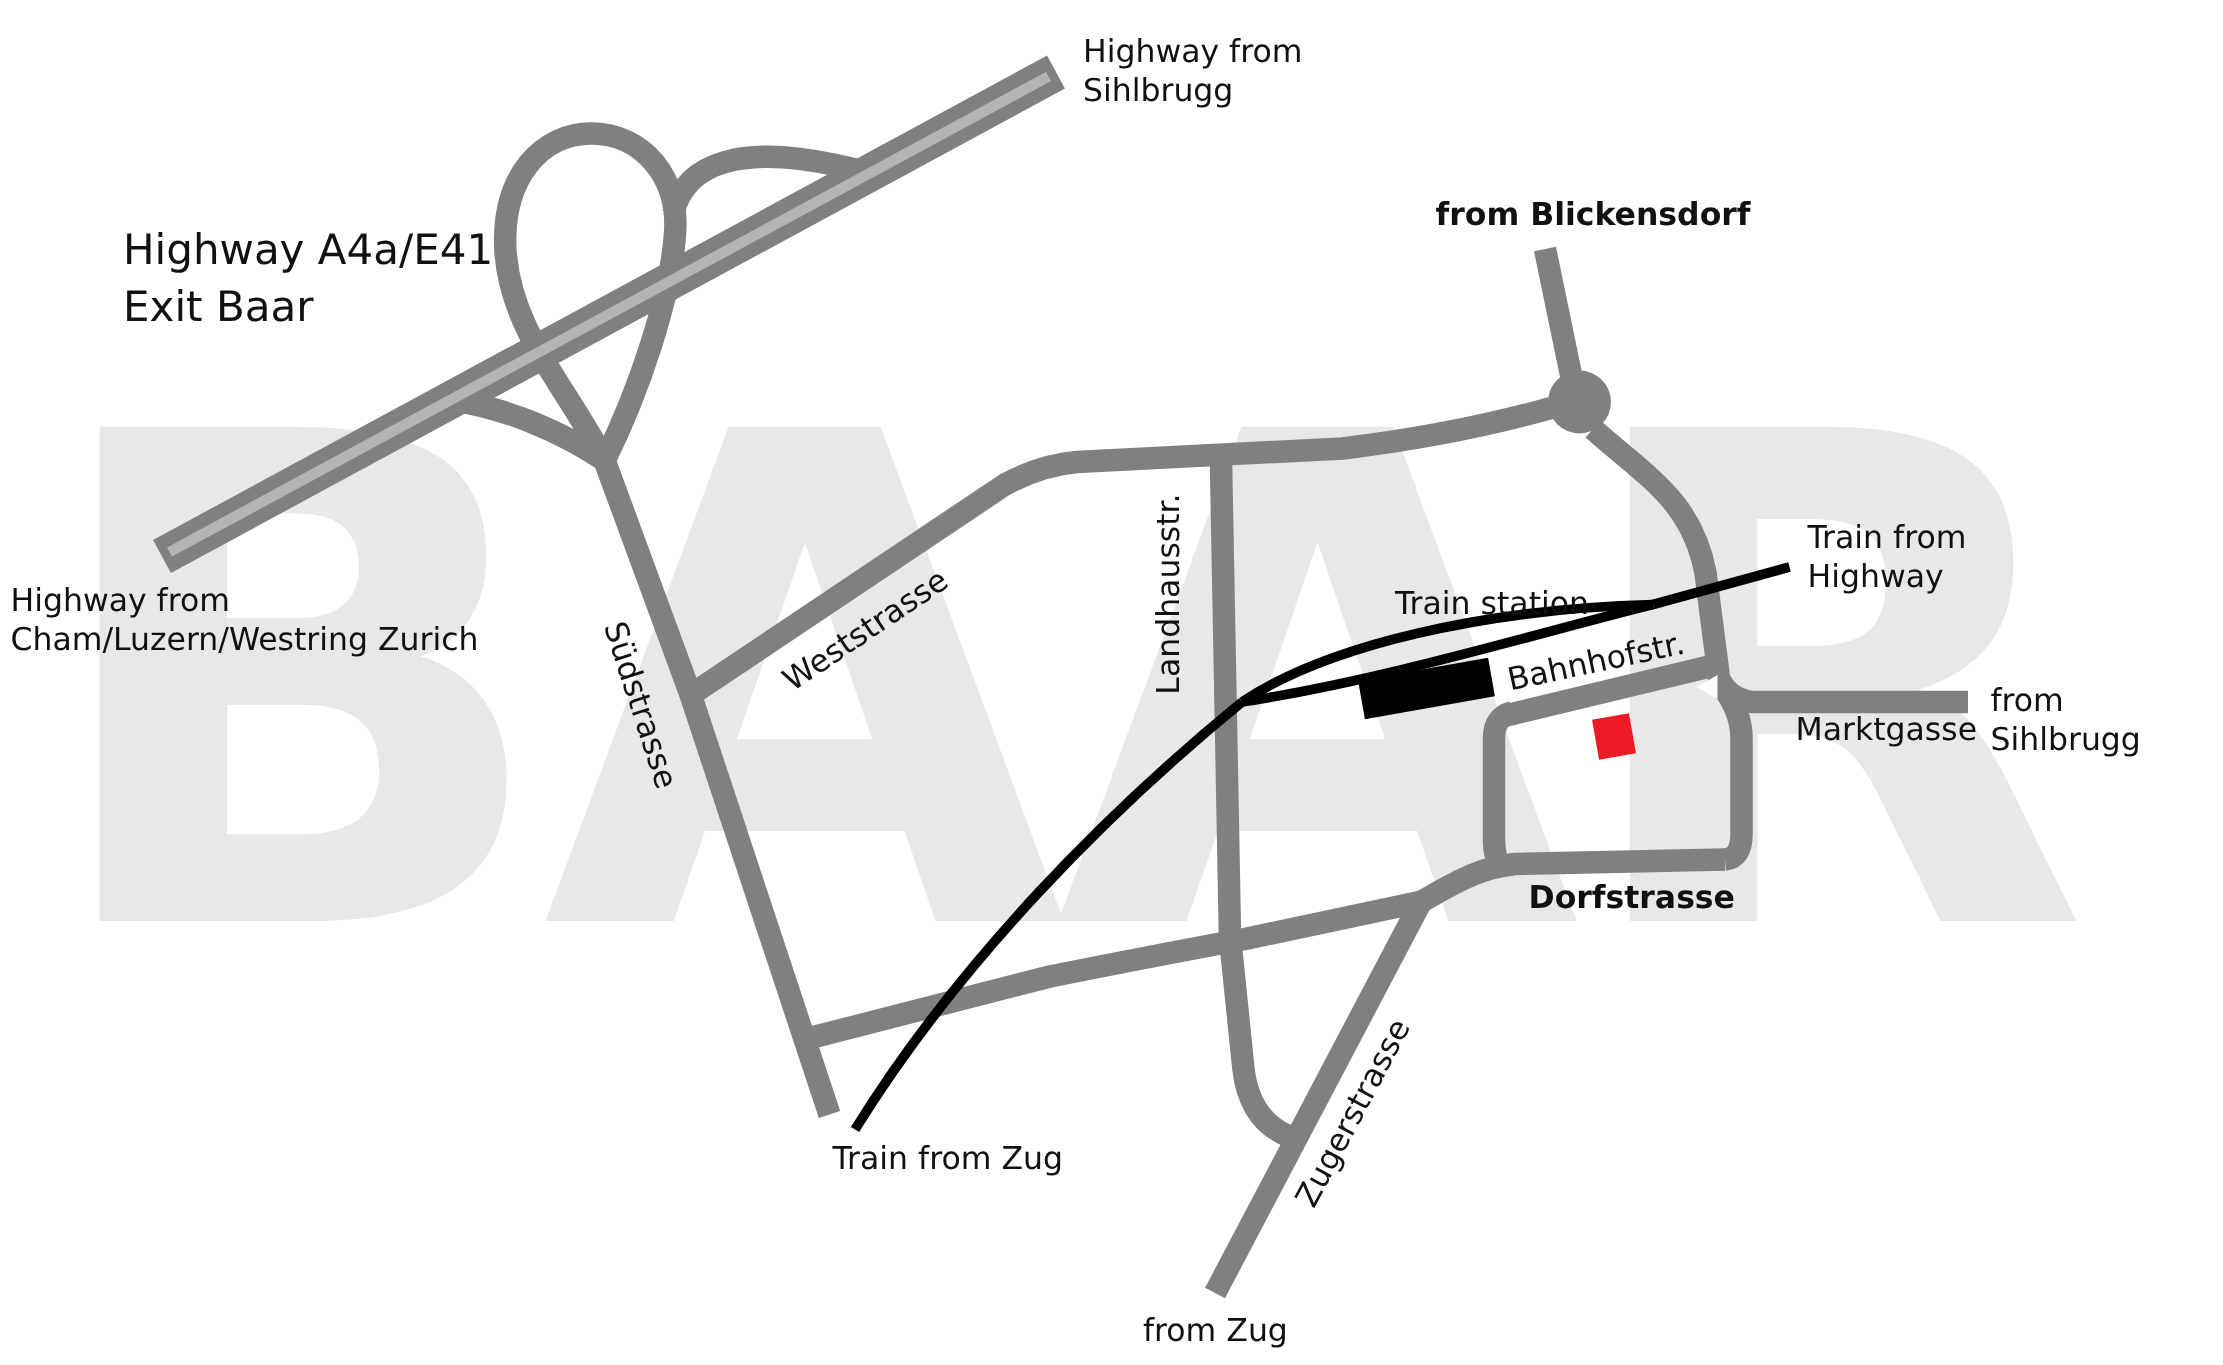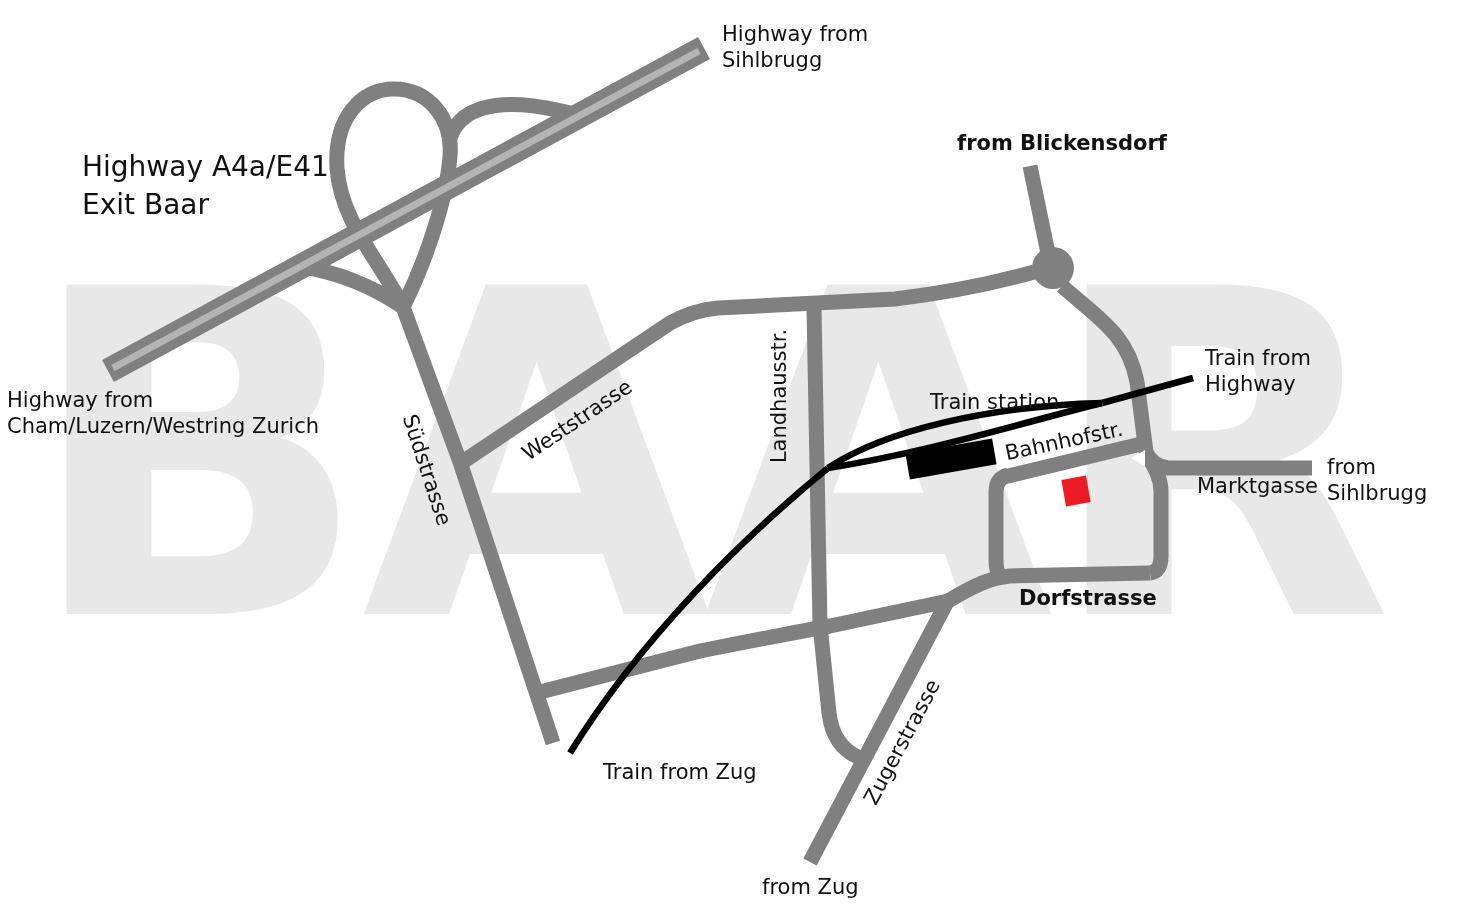--- a/index.html
+++ b/index.html
@@ -108,15 +108,15 @@
   <div class="map-label" style="left:1327px; top:454px;">from Sihlbrugg</div>
 
   <div class="map-label" style="left:1197px; top:473px;">Marktgasse</div>
 
   <div class="map-label" style="left:1019px; top:585px;font-weight:bold;">Dorfstrasse</div>
 
   <div class="map-label rot" style="left:902px; top:742px; transform:translate(-50%,-50%) rotate(-62deg);">Zugerstrasse</div>
 
   <div class="map-label" style="left:762px; top:874px;text-align:right;">from Zug</div>
 
-  <div class="map-label" style="left:555px; top:759px;margin-left:48px;">Train from Zug</div>
+  <div class="map-label" style="left:555px; top:759px;">Train from Zug</div>
 
 </div>
 
 </body></html>

